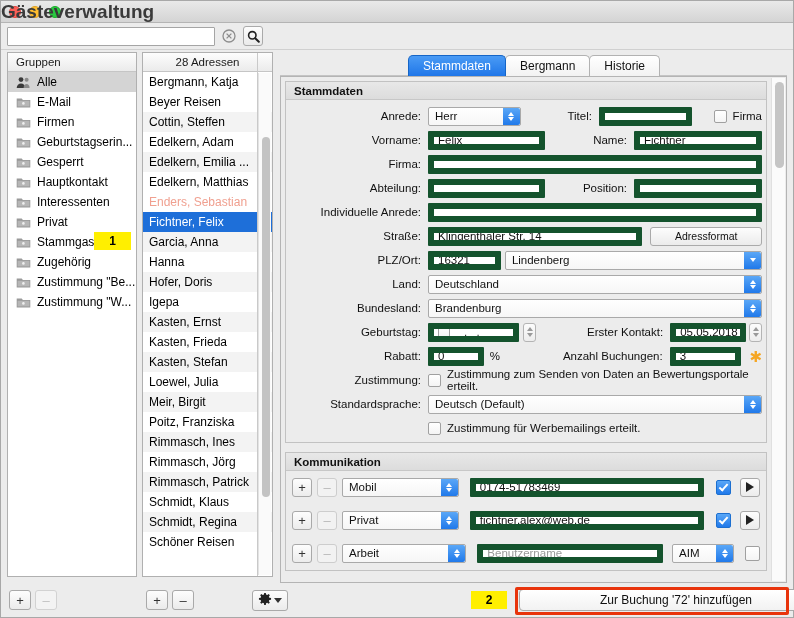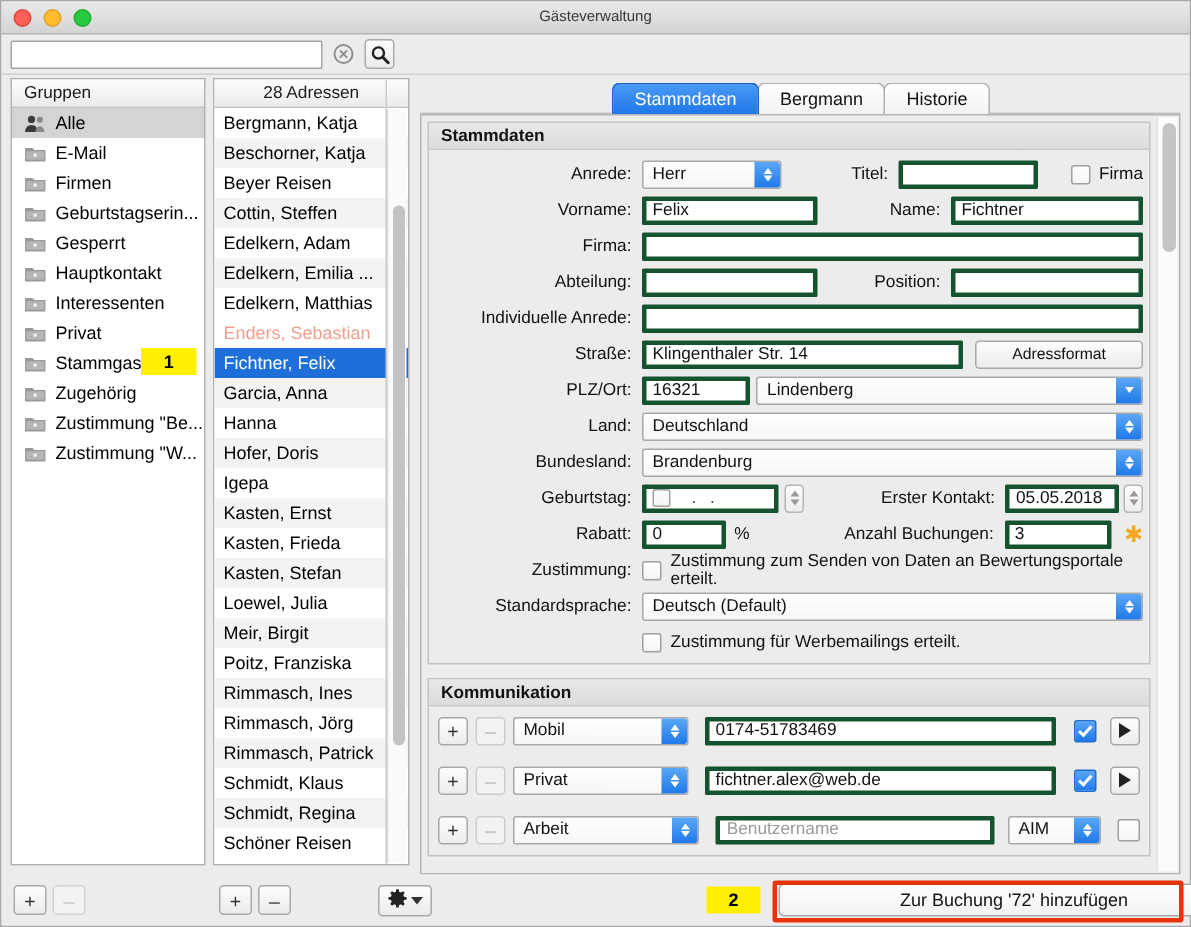--- a/index.html
+++ b/index.html
@@ -28,22 +28,22 @@
     display: flex; align-items: center;
     position: relative;
     flex: none;
   }
   .lights { display: flex; gap: 8px; padding-left: 8px; }
   .light { width: 12px; height: 12px; border-radius: 50%; }
   .light.red    { background: #ff5f57; border: 1px solid #e0443e; }
   .light.yellow { background: #ffbd2e; border: 1px solid #dea123; }
   .light.green  { background: #28c840; border: 1px solid #1aab29; }
   .win-title {
-    position: absolute; left: 0; right: 0; text-align: center;
-    font-size: 10px; color: #3a3a3a; font-weight: 400;
+    position: absolute; left: 0; right: 0; text-align: left;
+    font-size: 19px; color: #3a3a3a; font-weight: 700;
     pointer-events: none;
   }
 
   
   .searchbar {
     height: 27px; flex: none;
     background: #ececec;
     display: flex; align-items: center;
     padding: 0 6px;
     gap: 4px;
@@ -218,21 +218,21 @@
   .row { display: flex; align-items: center; height: 20px; }
   .lbl {
     font-size: 11.5px; color: #111;
     text-align: right; padding-right: 7px;
     flex: none; white-space: nowrap;
   }
   .lbl.w1 { width: 138px; }
 
   .fld {
     height: 19px;
-    border: 3px solid #14532d;
+    border: 6px solid #14532d;
     background: #fff;
     font-size: 11.5px; color: #111;
     padding: 0 4px;
     display: flex; align-items: center;
     font-family: "Liberation Sans", sans-serif;
     outline: none; border-radius: 1px;
     overflow: hidden; white-space: nowrap;
   }
   .fld.ph { color: #9a9a9a; }
 
@@ -528,23 +528,20 @@
     </div>
 
     <div class="col-addresses">
       <div class="col-header centered">
         <span>28 Adressen</span>
         <span class="divider"></span>
       </div>
       <div class="list" id="addresses-list">
           <div class="a-item">
             <span>Bergmann, Katja</span>
-          </div>
-          <div class="a-item alt">
-            <span>Beschorner, Katja</span>
           </div>
           <div class="a-item">
             <span>Beyer Reisen</span>
           </div>
           <div class="a-item alt">
             <span>Cottin, Steffen</span>
           </div>
           <div class="a-item">
             <span>Edelkern, Adam</span>
           </div>

